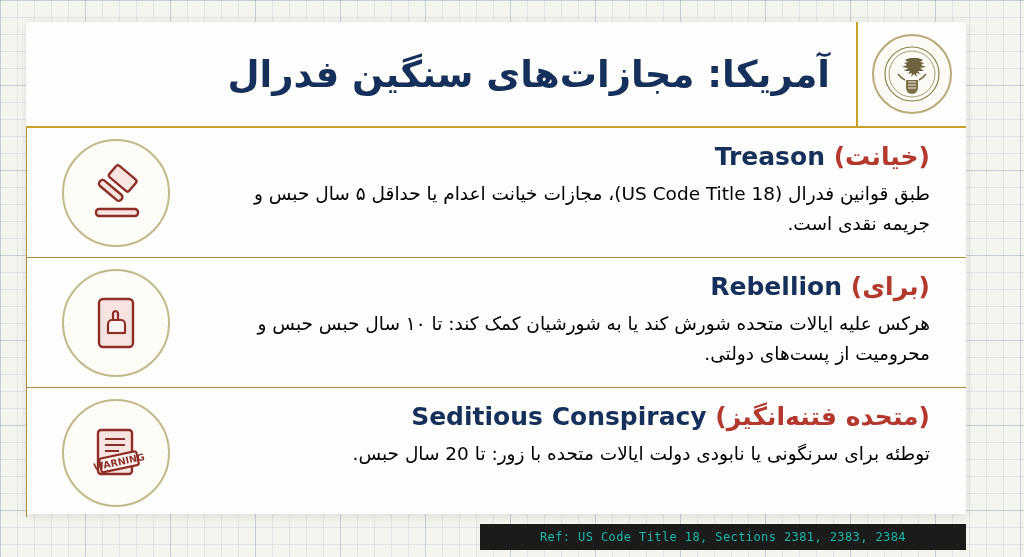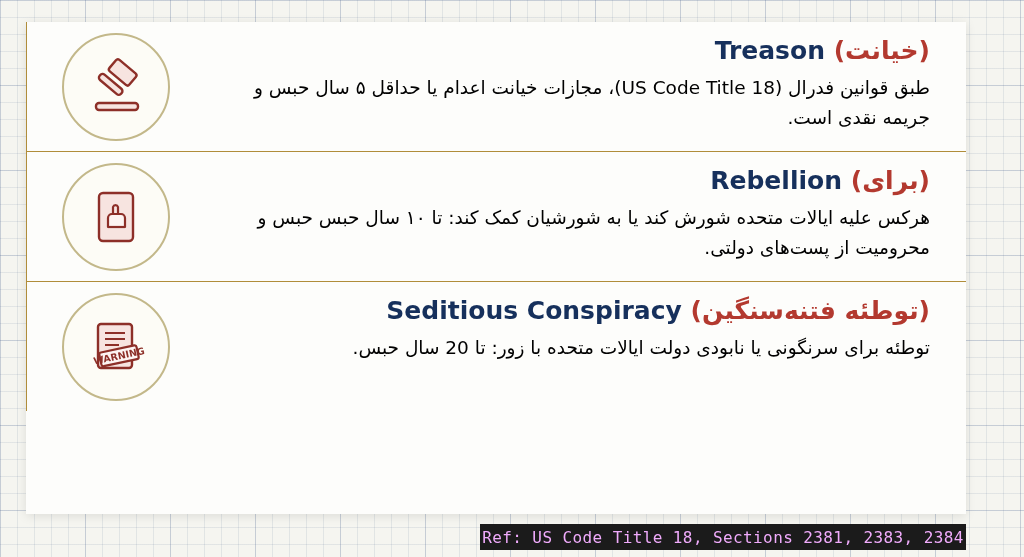--- a/index.html
+++ b/index.html
@@ -148,38 +148,53 @@
   }
 
   
   .footer {
     position: absolute;
     left: 480px;
     top: 524px;
     width: 486px;
     height: 26px;
     background: #1b1b1b;
-    color: #f0abfc;
+    color: #14b8a6;
     display: flex;
     align-items: center;
     justify-content: center;
     font-family: "DejaVu Sans Mono", "Liberation Mono", monospace;
-    font-size: 16px;
+    font-size: 12px;
     letter-spacing: 0.4px;
     direction: ltr;
   }
 </style>
 </head>
 <body>
 
 <div class="poster">
   <div class="grid-bg"></div>
 
   <div class="card">
 
+    <div class="header">
+      <div class="header-title">آمریکا: مجازات‌های سنگین فدرال</div>
+      <div class="seal-box">
+        <div class="seal">
+          <svg width="60" height="60" viewBox="0 0 60 60" aria-hidden="true">
+            <circle cx="30" cy="30" r="27" fill="none" stroke="#8f8455" stroke-width="1.2"></circle>
+            <circle cx="30" cy="30" r="23" fill="none" stroke="#8f8455" stroke-width="0.8"></circle>
+            <path d="M30 14c-4 0-7 2-7 2l3 2-4 1 3 2-5 2 6 1-4 3 6 0-2 3 4-1-1 4 3-3 3 3-1-4 4 1-2-3 6 0-4-3 6-1-5-2 3-2-4-1 3-2s-3-2-7-2z" fill="#6d6340"></path>
+            <path d="M24 36h12v8a6 6 0 0 1-12 0z" fill="#7b7048"></path>
+            <path d="M26 38h8M26 41h8M26 44h8" stroke="#fbfaf4" stroke-width="0.9"></path>
+            <path d="M16 30c3 4 7 6 7 6M44 30c-3 4-7 6-7 6" stroke="#6d6340" stroke-width="1.4" fill="none"></path>
+          </svg>
+        </div>
+      </div>
+    </div>
 
     <div class="rows">
 
       <div class="row">
         <div class="icon-cell">
           <div class="icon-circle">
             <svg width="72" height="72" viewBox="0 0 72 72" aria-hidden="true">
               <g stroke="#8d2f28" stroke-width="2.4" fill="#f7e4e0" stroke-linejoin="round">
                 <rect x="30" y="14" width="26" height="15" rx="2.5" transform="rotate(40 43 21)"></rect>
                 <rect x="17" y="30" width="28" height="7" rx="3" transform="rotate(40 31 33)"></rect>
@@ -225,21 +240,21 @@
               <path d="M25 22h20M25 28h20M25 34h14" stroke="#8d2f28" stroke-width="2"></path>
               <g transform="rotate(-12 38 45)">
                 <rect x="20" y="38" width="38" height="14" rx="2" fill="#fdf4f2" stroke="#8d2f28" stroke-width="2.2"></rect>
                 <text x="39" y="48.5" text-anchor="middle" font-family="DejaVu Sans, sans-serif" font-size="9.5" font-weight="bold" fill="#8d2f28">WARNING</text>
               </g>
             </svg>
           </div>
         </div>
         <div class="row-text">
           <div class="row-title">
-            <span class="fa">(توطئه فتنه‌سنگین)</span>
+            <span class="fa">(متحده فتنه‌انگیز)</span>
             <span class="en">Seditious Conspiracy</span>
           </div>
           <div class="row-desc">توطئه برای سرنگونی یا نابودی دولت ایالات متحده با زور: تا 20 سال حبس.</div>
         </div>
       </div>
 
     </div>
   </div>
 
   <div class="footer">Ref: US Code Title 18, Sections 2381, 2383, 2384</div>

